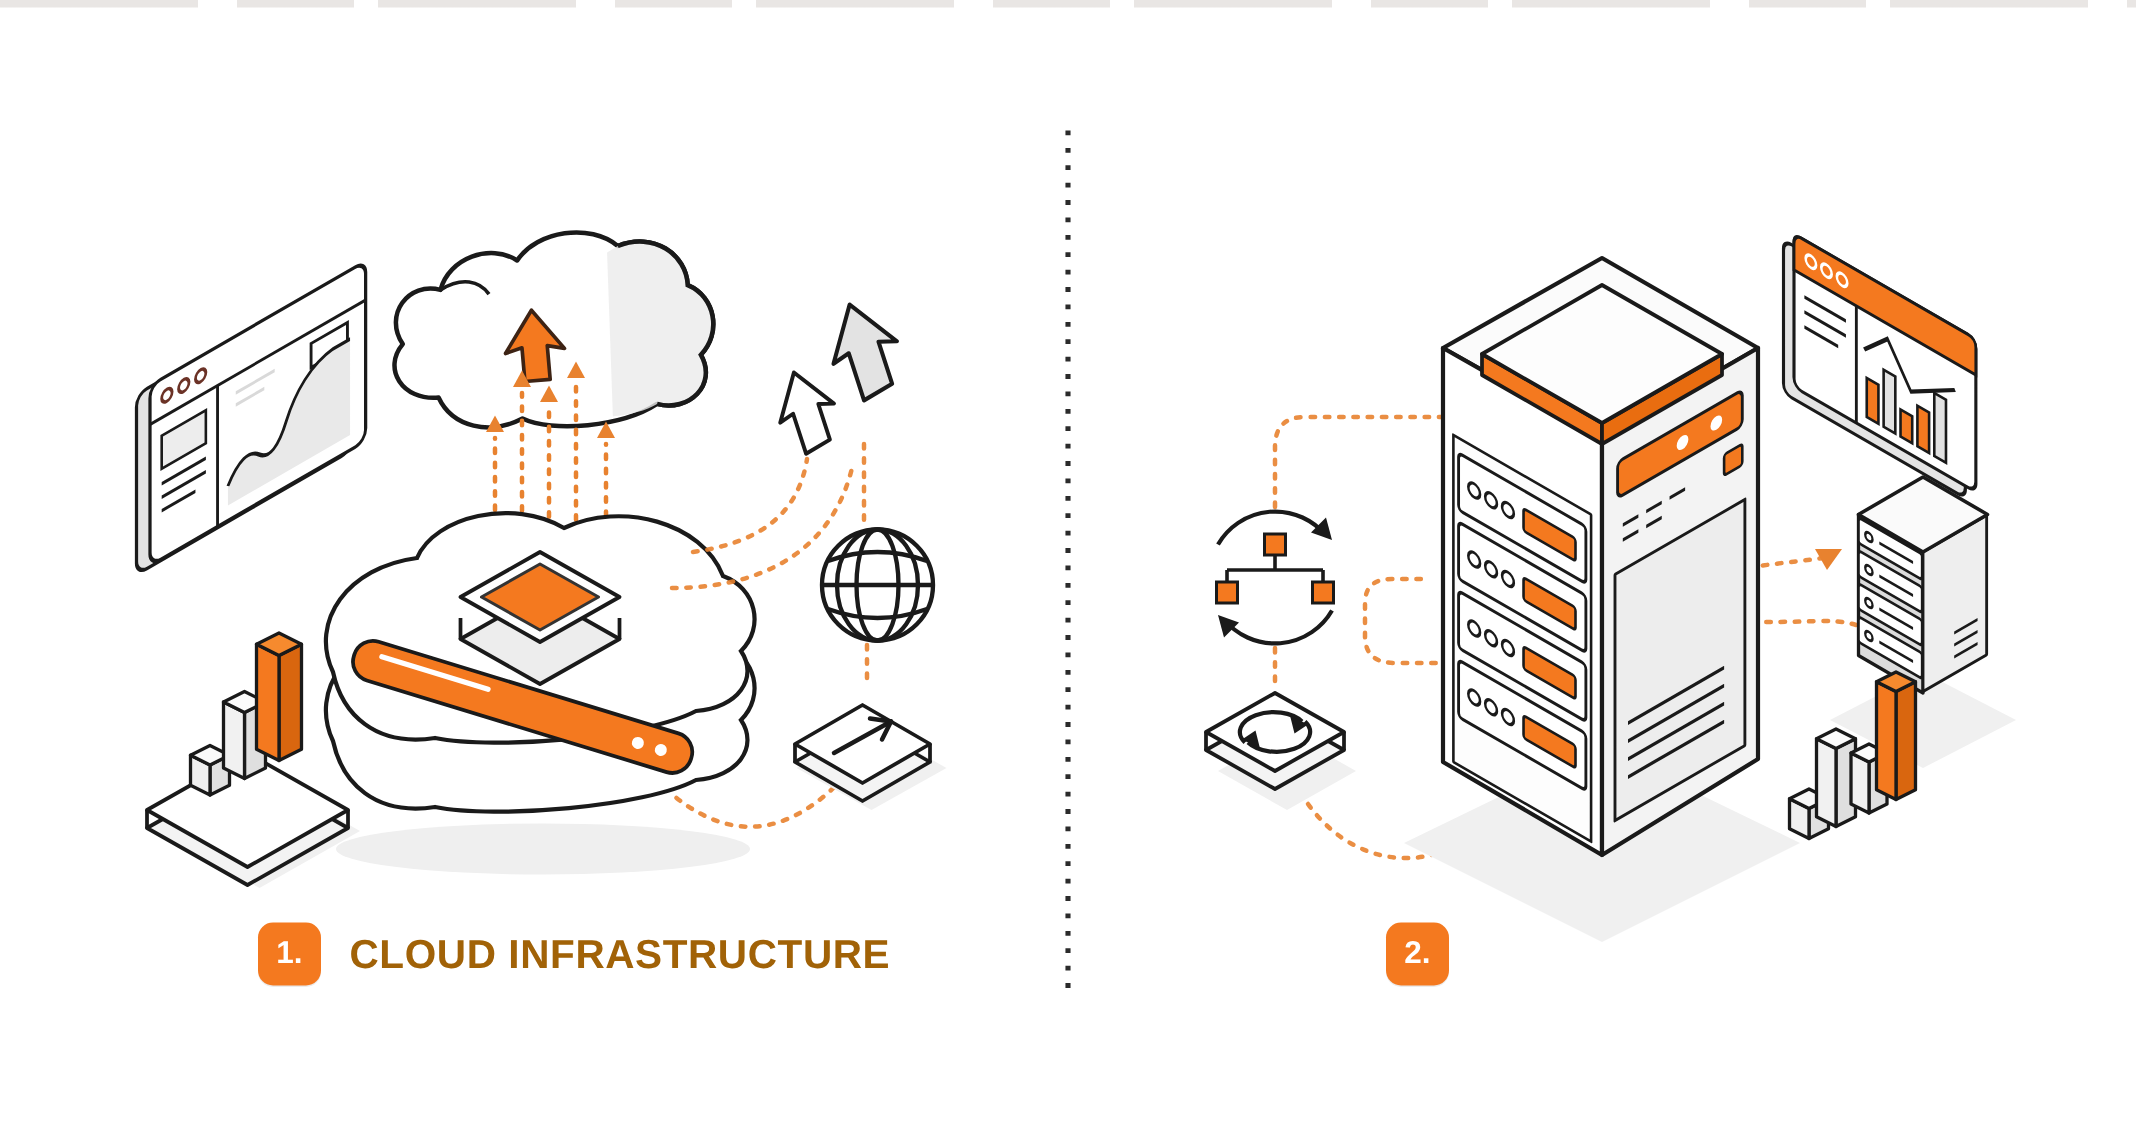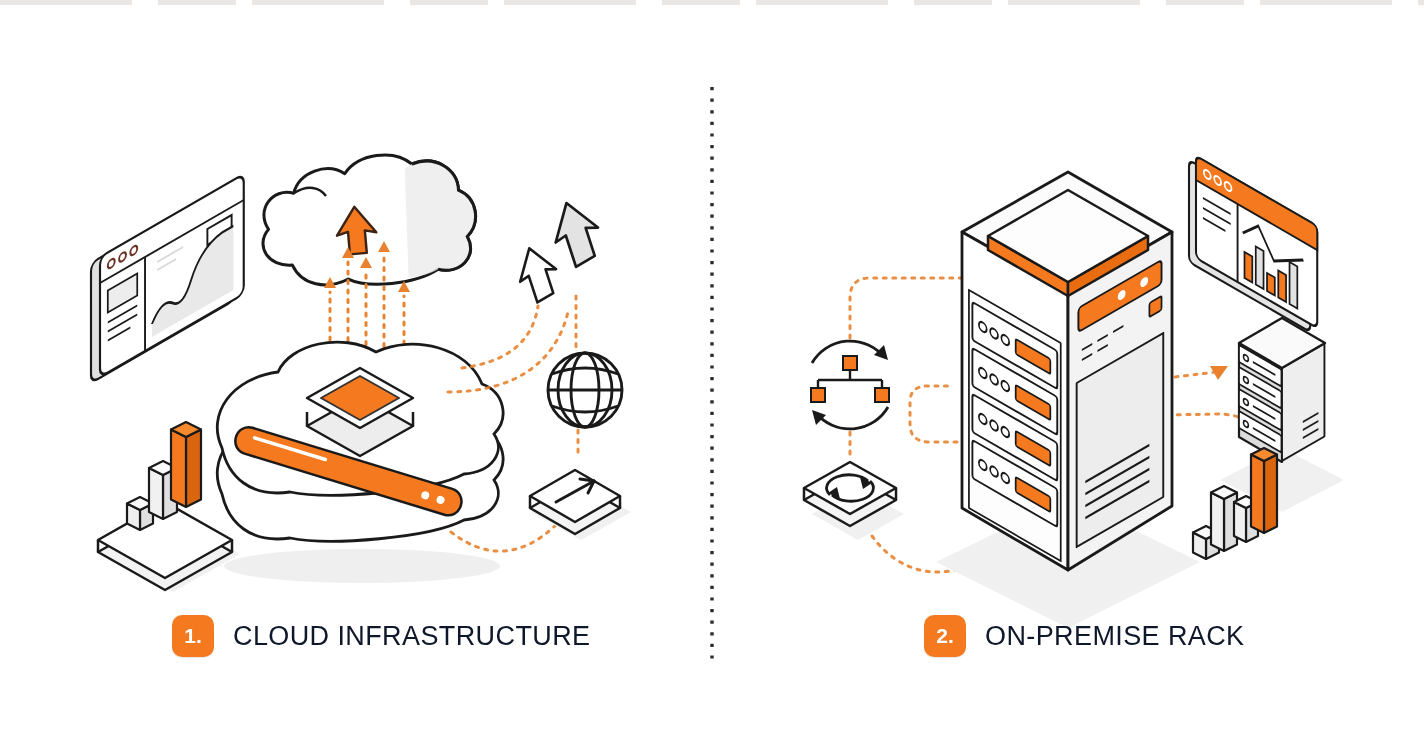--- a/index.html
+++ b/index.html
@@ -14,21 +14,21 @@
   .art{position:absolute;left:0;top:0;}
   .caption{position:absolute;display:flex;align-items:center;gap:19px;}
   .caption.left{left:172px;top:615px;}
   .caption.right{left:924px;top:615px;}
   .badge{
     width:42px;height:42px;border-radius:10px;background:#F4791F;
     color:#ffffff;font-weight:700;font-size:21px;display:flex;
     align-items:center;justify-content:center;box-shadow:0 1px 0 rgba(0,0,0,.08);
   }
   .cap-label{
-    font-size:27px;font-weight:400;color:#0f172a;letter-spacing:.4px;
+    font-size:27px;font-weight:700;color:#a16207;letter-spacing:.4px;
     white-space:nowrap;
   }
 </style>
 </head>
 <body>
 
 <div class="stage">
   <div class="top-strip"></div>
 
   <svg class="art" width="1424" height="752" viewBox="0 0 1424 752">
@@ -366,15 +366,14 @@
       </g>
     </g>
   </svg>
 
   <div class="caption left">
     <div class="badge">1.</div>
     <div class="cap-label">CLOUD INFRASTRUCTURE</div>
   </div>
   <div class="caption right">
     <div class="badge">2.</div>
-    <div class="cap-label">ON-PREMISE RACK</div>
   </div>
 </div>
 
 </body></html>

